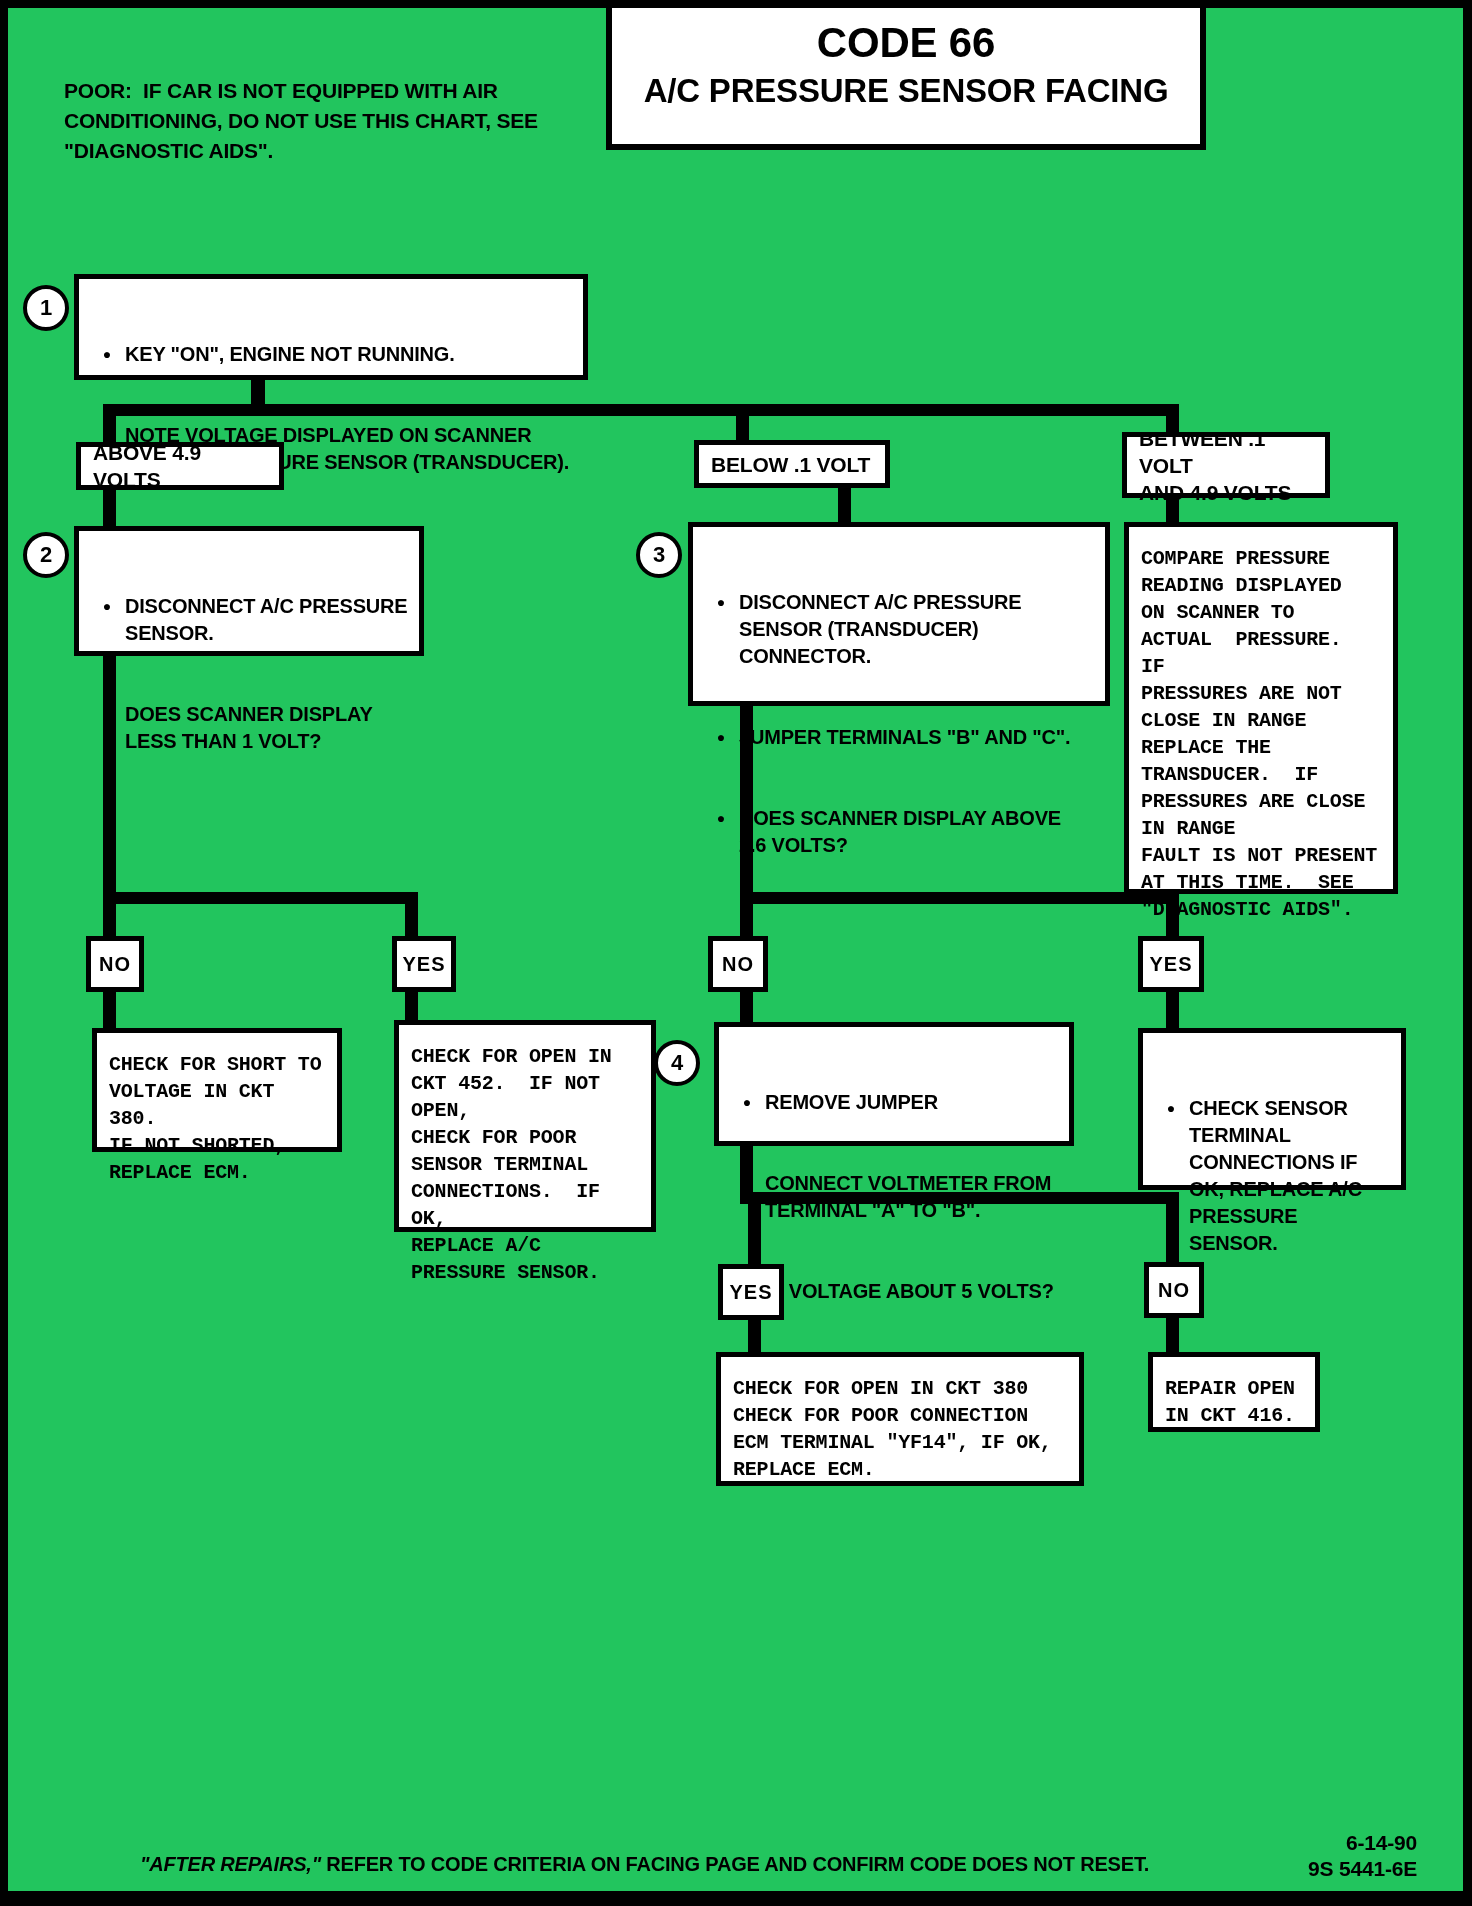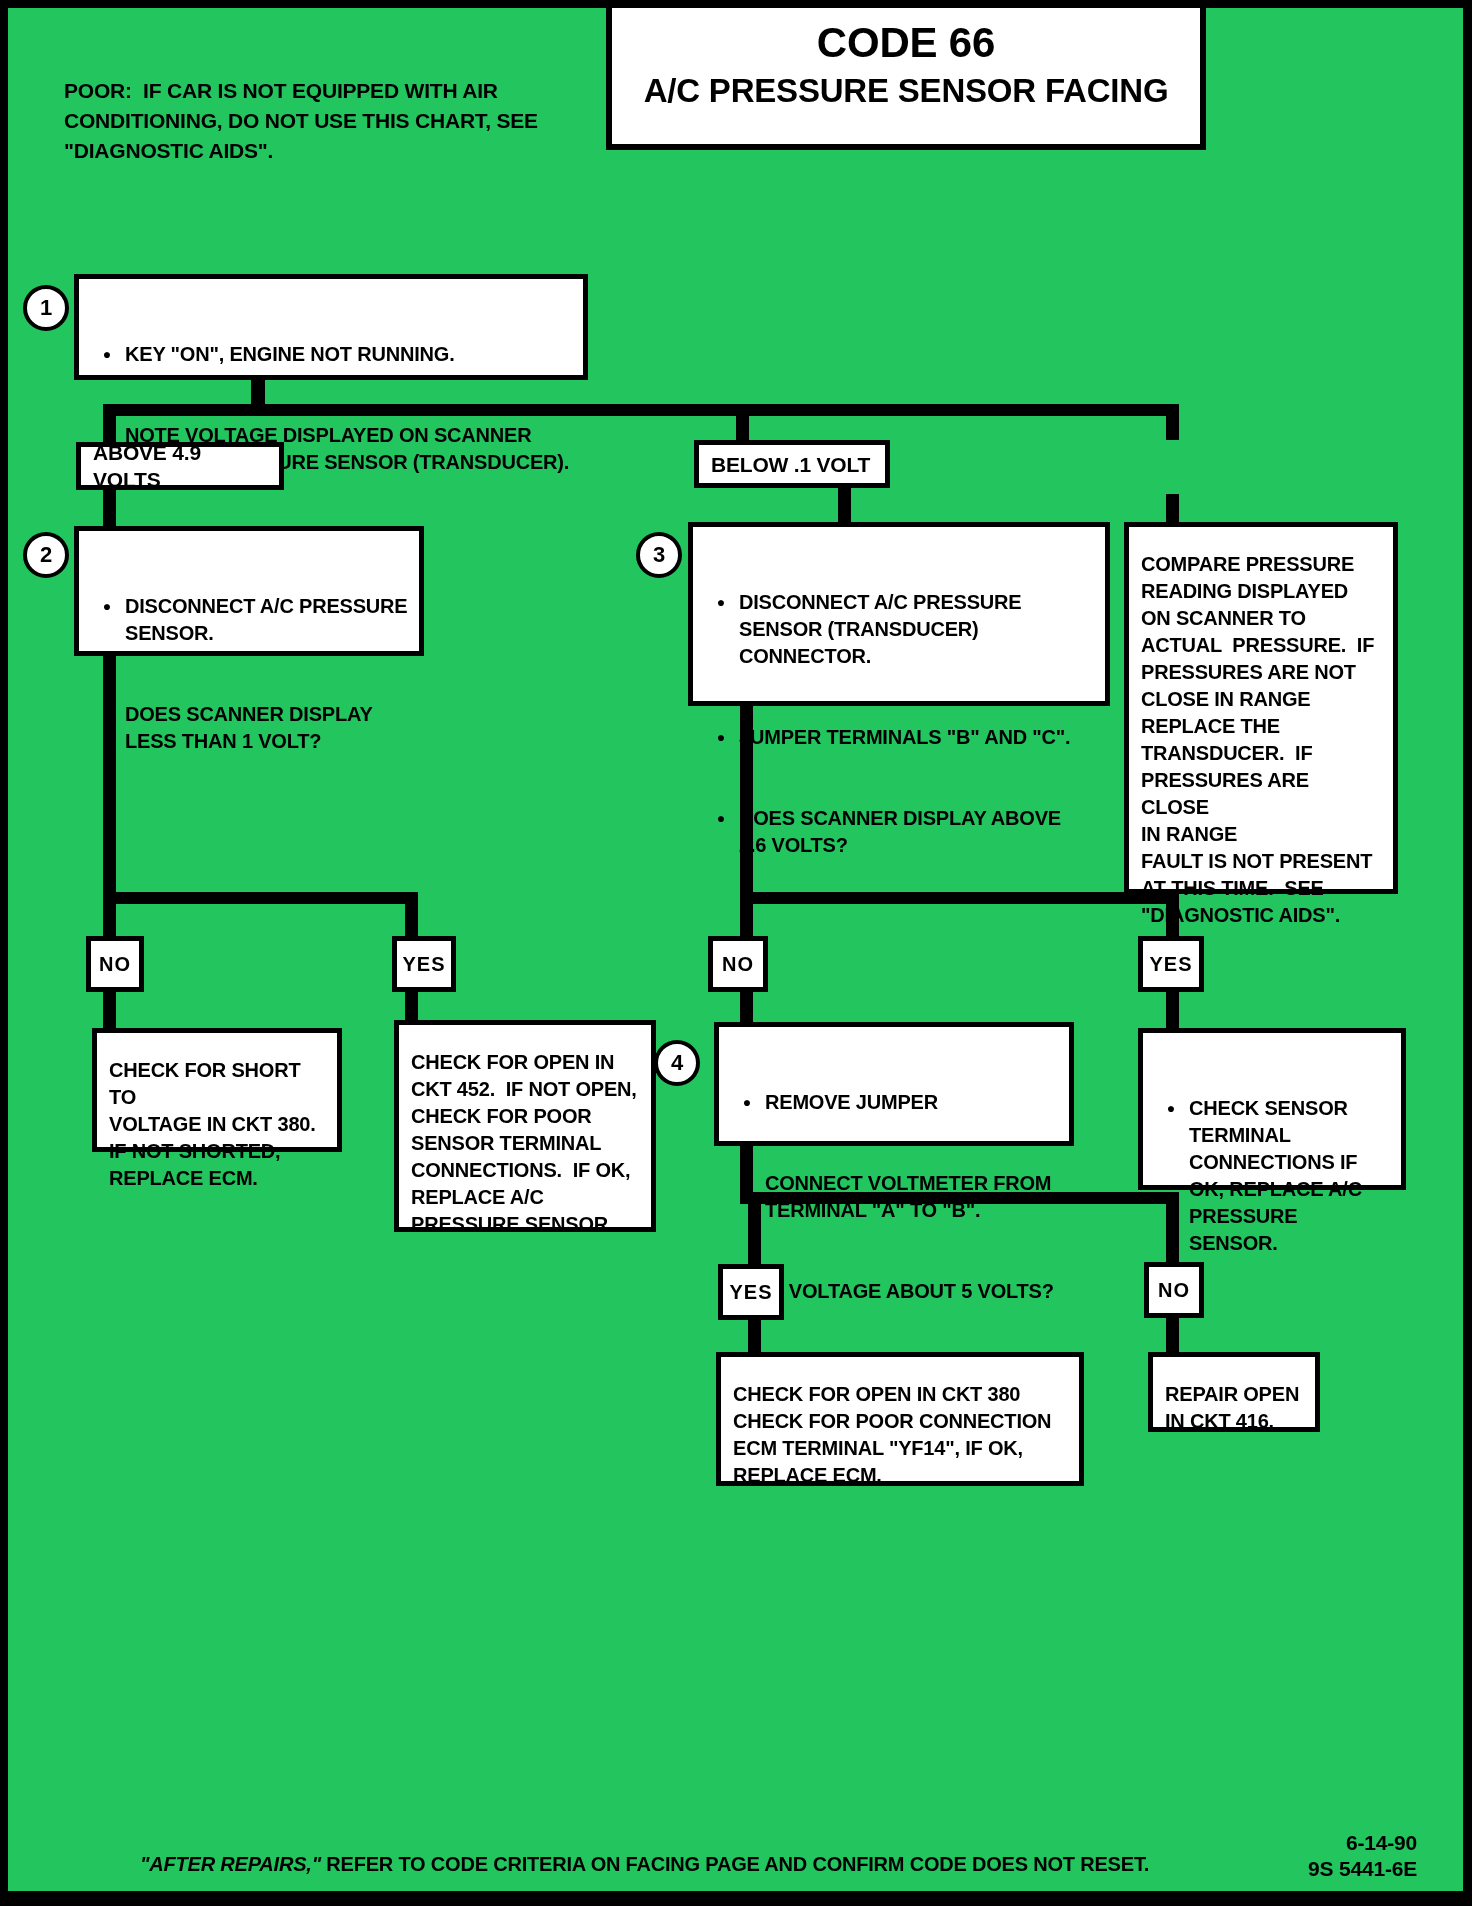--- a/index.html
+++ b/index.html
@@ -18,21 +18,21 @@
   .title-code { font-size:42px; line-height:50px; margin-top:10px; }
   .title-name { font-size:33px; line-height:38px; margin-top:4px; }
   .note {
     position:absolute; left:56px; top:68px; width:500px;
     font-size:21px; line-height:30px; white-space:pre-wrap;
   }
   .node {
     position:absolute; border:5px solid #000; background:#fff; z-index:2;
     font-size:20px; line-height:27px; white-space:pre-wrap;
   }
-  .outcome { padding:24px 12px; }
+  .outcome { padding:18px 12px;font-family:Liberation Mono, monospace; }
   .decision {
     display:flex; align-items:center; justify-content:center;
     white-space:nowrap; font-size:20px; letter-spacing:1px;
   }
   .label-branch { display:flex; align-items:center; padding:2px 12px; font-size:21px; }
   .step { padding:8px 10px; }
   .brow { display:flex; align-items:flex-start; }
   .bullet { flex:none; width:36px; font-size:14px; line-height:27px; text-align:center; }
   .btext { flex:1; white-space:pre-wrap; }
   .circle {
@@ -98,20 +98,22 @@
     </div>
     <div class="brow">
       <span class="bullet">●</span>
       <span class="btext">NOTE VOLTAGE DISPLAYED ON SCANNER
 FOR A/C PRESSURE SENSOR (TRANSDUCER).</span>
     </div>
   </div>
 
   <div class="node label-branch" style="left:68px;top:434px;width:208px;height:48px">ABOVE 4.9 VOLTS</div>
   <div class="node label-branch" style="left:686px;top:432px;width:196px;height:48px">BELOW .1 VOLT</div>
+  <div class="node label-branch" style="left:1114px;top:424px;width:208px;height:66px">BETWEEN .1 VOLT
+AND 4.9 VOLTS</div>
 
   <div class="circle" style="left:15px;top:524px">2</div>
   <div class="node step" style="left:66px;top:518px;width:350px;height:130px">
     <div class="brow">
       <span class="bullet">●</span>
       <span class="btext">DISCONNECT A/C PRESSURE
 SENSOR.</span>
     </div>
     <div class="brow">
       <span class="bullet">●</span>

